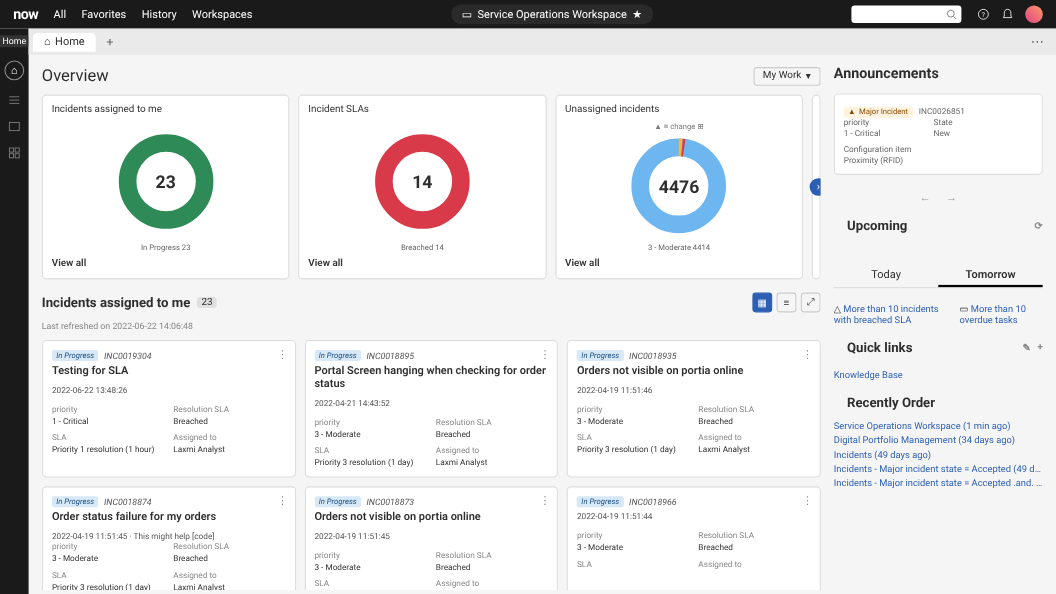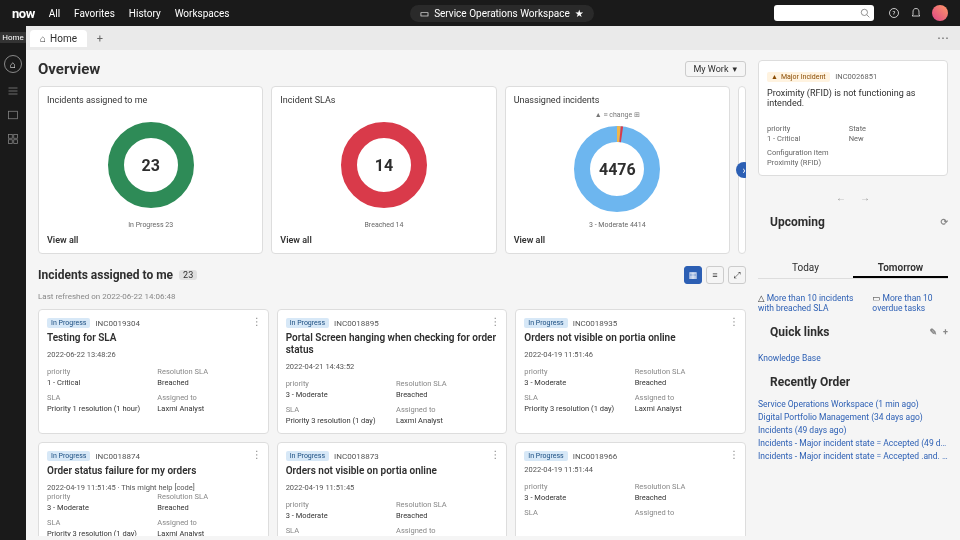--- a/index.html
+++ b/index.html
@@ -21,41 +21,41 @@
 .rail-icon { width: 12px; height: 12px; stroke: #888; fill: none; }
 .main { flex: 1; display: flex; flex-direction: column; }
 .tabbar { height: 24px; background: #eaeaea; display: flex; align-items: center; padding: 0 4px; gap: 4px; }
 .tab { background: #fff; border-radius: 4px 4px 0 0; padding: 3px 10px; font-size: 10px; display: flex; align-items: center; gap: 4px; }
 .tab-add { width: 18px; height: 18px; display: flex; align-items: center; justify-content: center; color: #666; cursor: pointer; }
 .tab-more { margin-left: auto; color: #666; font-size: 12px; letter-spacing: 1px; cursor: pointer; padding-right: 6px; }
 .content { flex: 1; display: flex; gap: 12px; padding: 10px 12px 4px 12px; overflow: hidden; }
 .leftpane { flex: 1; display: flex; flex-direction: column; gap: 8px; overflow: hidden; }
 .rightpane { width: 190px; display: flex; flex-direction: column; gap: 10px; overflow: hidden; }
 .overview-head { display: flex; justify-content: space-between; align-items: center; }
-.overview-head h2 { font-size: 15px; font-weight: 700; }
+.overview-head h2 { font-size: 15px; font-weight: 400; }
 .mywork { border: 1px solid #ccc; border-radius: 3px; padding: 2px 8px; font-size: 9px; display: flex; align-items: center; gap: 4px; cursor: pointer; }
 .cards-row { display: flex; gap: 8px; position: relative; }
 .card { flex: 1; border: 1px solid #ddd; border-radius: 4px; background: #fff; padding: 8px; display: flex; flex-direction: column; min-width: 0; }
 .card-title { font-size: 9px; color: #333; margin-bottom: 6px; }
 .donut-wrap { display: flex; justify-content: center; align-items: center; flex: 1; position: relative; }
 .donut-wrap svg { width: 100px; height: 100px; }
 .donut-center { position: absolute; font-size: 16px; font-weight: 700; }
 .donut-legend { font-size: 7px; color: #666; text-align: center; margin-top: 2px; }
 .viewall { font-size: 9px; color: #333; font-weight: 600; margin-top: 6px; cursor: pointer; }
 .pager-next { position: absolute; right: -6px; top: 50%; transform: translateY(-50%); width: 16px; height: 16px; background: #2c5fb4; border-radius: 50%; color: #fff; display: flex; align-items: center; justify-content: center; font-size: 10px; cursor: pointer; }
 .section-head { display: flex; align-items: center; gap: 6px; margin-top: 4px; }
 .section-head h3 { font-size: 12px; font-weight: 700; }
 .badge { background: #e0e0e0; border-radius: 3px; padding: 0 4px; font-size: 9px; }
 .view-toggles { margin-left: auto; display: flex; gap: 4px; }
 .vt { width: 18px; height: 18px; border: 1px solid #ccc; border-radius: 3px; display: flex; align-items: center; justify-content: center; font-size: 9px; cursor: pointer; }
 .vt.active { background: #2c5fb4; color: #fff; border-color: #2c5fb4; }
 .refresh-note { font-size: 8px; color: #888; }
 .inc-grid { display: grid; grid-template-columns: repeat(3,1fr); gap: 8px; overflow-y: auto; }
 .inc-card { border: 1px solid #ddd; border-radius: 4px; background: #fff; padding: 8px; position: relative; }
-.inc-head { display: flex; align-items: center; gap: 5px; margin-bottom: 4px; }
+.inc-head { display: flex; align-items: center; gap: 5px; margin-bottom: 4px; font-style: italic; }
 .state-pill { background: #d7e8f7; color: #1a4d80; font-size: 7px; padding: 1px 4px; border-radius: 2px; }
 .incnum { font-size: 8px; color: #555; }
 .inc-menu { position: absolute; top: 6px; right: 6px; color: #888; cursor: pointer; font-size: 10px; }
 .inc-title { font-size: 10px; font-weight: 600; margin-bottom: 6px; line-height: 1.2; }
 .inc-ts { font-size: 7.5px; color: #555; margin-bottom: 8px; }
 .inc-cols { display: flex; gap: 8px; font-size: 7.5px; color: #666; }
 .inc-col { flex: 1; display: flex; flex-direction: column; gap: 2px; }
 .inc-col .lbl { color: #888; }
 .inc-col .val { color: #333; }
 .ann-card { border: 1px solid #ddd; border-radius: 4px; padding: 8px; background: #fff; }
@@ -335,24 +335,24 @@
                   <span class="lbl">Resolution SLA</span>
                   <span class="val">Breached</span>
                   <span class="lbl" style="margin-top:4px">Assigned to</span>
                 </div>
     </div>
             </div>
           </div>
       </div>
 
       <div class="rightpane">
+        <h3 style="font-size:13px;font-weight:700">Announcements</h3>
         <div class="ann-card">
           <span class="ann-tag">▲ <span>Major Incident</span></span>
           <span class="ann-num">INC0026851</span>
-          <div class="ann-text">Proximity (RFID) is not functioning as intended.</div>
           <div class="ann-meta">
             <div class="col">
                 <span>priority</span>
                 <span>1 - Critical</span>
                 <span style="margin-top:4px">Configuration item</span>
                 <span>Proximity (RFID)</span>
               </div>
             <div class="col">
                 <span>State</span>
                 <span>New</span>

